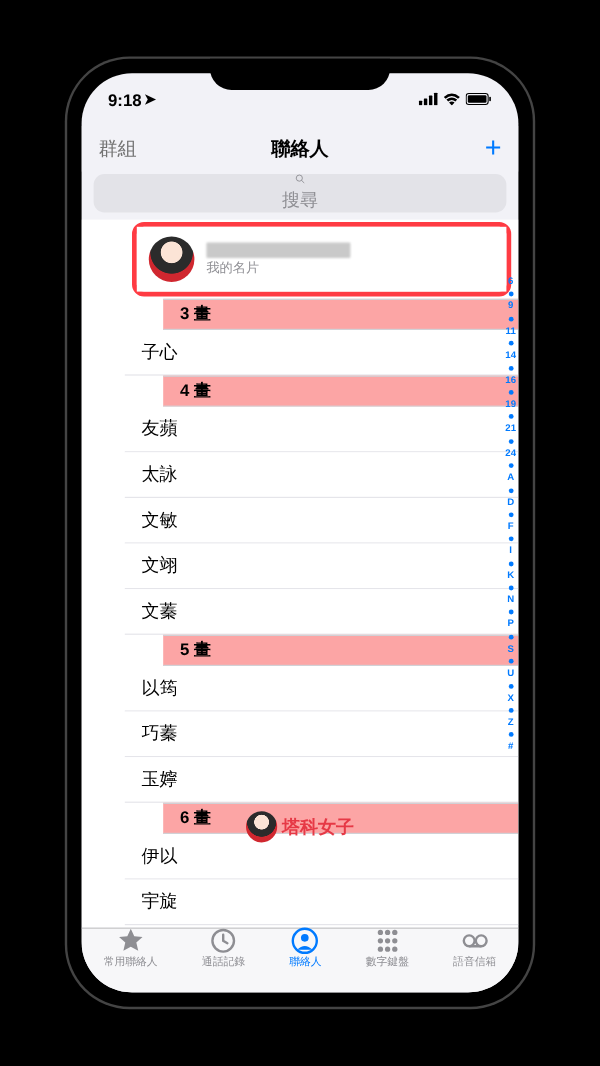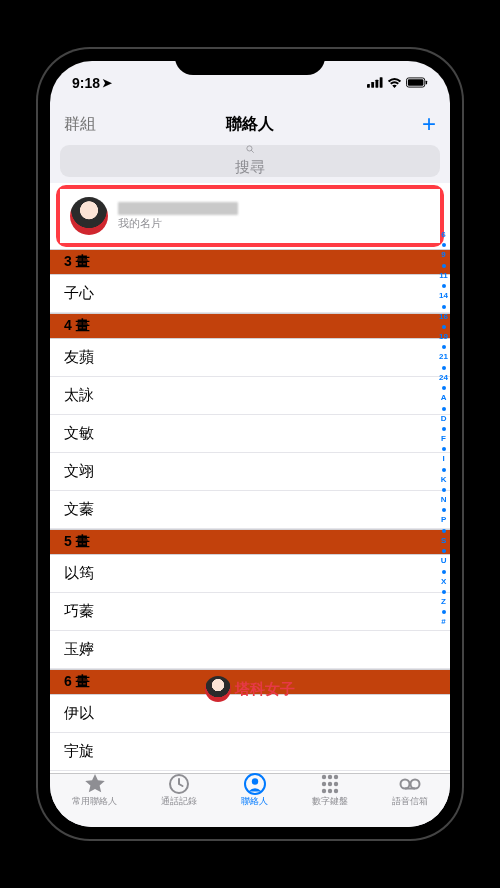--- a/index.html
+++ b/index.html
@@ -1,35 +1,35 @@
 <!DOCTYPE html>
 <html><head>
 <meta charset="utf-8">
 <style>
 * { margin: 0; padding: 0; box-sizing: border-box; font-family: -apple-system, "Helvetica Neue", sans-serif; }
 body { background: #000; width: 500px; height: 888px; display: flex; align-items: center; justify-content: center; }
-.phone-frame { width: 424px; height: 790px; background: #000; border-radius: 52px; padding: 12px; position: relative; box-shadow: 0 0 0 2px #444; }
+.phone-frame { width: 388px; height: 790px; background: #000; border-radius: 52px; padding: 12px; position: relative; box-shadow: 0 0 0 2px #444; }
 .phone-inner { width: 100%; height: 100%; background: #f2f2f7; border-radius: 42px; overflow: hidden; position: relative; }
 .notch { position: absolute; top: 0; left: 50%; transform: translateX(-50%); width: 150px; height: 26px; background: #000; border-radius: 0 0 18px 18px; z-index: 100; }
 .status-bar { height: 44px; display: flex; justify-content: space-between; align-items: center; padding: 0 22px; font-size: 14px; font-weight: 600; color: #000; }
 .status-left { display: flex; align-items: center; gap: 2px; }
 .status-right { display: flex; align-items: center; gap: 4px; }
 .nav-bar { height: 38px; display: flex; align-items: center; justify-content: space-between; padding: 0 14px; background: #f2f2f7; }
 .nav-left { color: #737373; font-size: 16px; }
 .nav-title { font-size: 16px; font-weight: 600; color: #000; position: absolute; left: 50%; transform: translateX(-50%); }
 .nav-right { color: #007aff; font-size: 24px; font-weight: 300; }
 .search-bar { margin: 2px 10px 6px; background: #e3e3e8; border-radius: 9px; height: 32px; display: flex; align-items: center; padding: 0 8px; color: #8e8e93; font-size: 15px; gap: 5px; flex-direction: column; }
-.content { height: calc(100% - 44px - 38px - 40px - 54px); overflow: hidden; position: relative; background: #fff; }
+.content { height: calc(100% - 44px - 38px - 40px - 54px); overflow: hidden; position: relative; background: #fff; padding-left: 36px; }
 .highlight-box { border: 4px solid #ff3b43; border-radius: 10px; margin: 2px 6px; }
 .my-card { display: flex; align-items: center; padding: 8px 10px; background: #fff; gap: 10px; }
 .avatar-img { width: 38px; height: 38px; border-radius: 50%; background: radial-gradient(circle at 50% 35%, #fce4d6 28%, #2b2b2b 30%, #2b2b2b 56%, #d0272f 58%); position: relative; flex-shrink: 0; }
 .my-card-text { display: flex; flex-direction: column; gap: 1px; }
 .my-card-name { width: 120px; height: 13px; background: #c9c9c9; border-radius: 1px; filter: blur(1px); }
 .my-card-sub { font-size: 11px; color: #8e8e93; }
-.section-header { background: #c2410c; padding: 3px 14px; font-size: 14px; font-weight: 700; color: #000; border-top: 0.5px solid #d1d1d6; border-bottom: 0.5px solid #d1d1d6; }
+.section-header { background: #fca5a5; padding: 3px 14px; font-size: 14px; font-weight: 700; color: #000; border-top: 0.5px solid #d1d1d6; border-bottom: 0.5px solid #d1d1d6; margin-left: 32px; }
 .list-item { padding: 9px 14px; font-size: 15px; color: #000; background: #fff; border-bottom: 0.5px solid #e5e5ea; }
 .index-bar { position: absolute; right: 2px; top: 46px; display: flex; flex-direction: column; align-items: center; font-size: 8px; color: #007aff; gap: 0; line-height: 1.55; z-index: 10; font-weight: 600; }
 .index-bar span { display: block; }
 .index-dot { width: 4px; height: 4px; border-radius: 50%; background: #007aff; margin: 2px 0; }
 .watermark { position: absolute; bottom: 71px; left: 50%; transform: translateX(-50%); display: flex; align-items: center; gap: 4px; z-index: 20; justify-content: center; }
 .watermark-icon { width: 26px; height: 26px; border-radius: 50%; background: radial-gradient(circle at 50% 35%, #fce4d6 28%, #2b2b2b 30%, #2b2b2b 56%, #d0272f 58%); }
 .watermark-text { color: #e63946; font-size: 15px; font-weight: 700; }
 .tab-bar { position: absolute; bottom: 0; left: 0; right: 0; height: 54px; background: #f7f7f9; border-top: 0.5px solid #c6c6c8; display: flex; justify-content: space-around; align-items: center; padding-bottom: 20px; }
 .tab-item { display: flex; flex-direction: column; align-items: center; gap: 1px; color: #8e8e93; font-size: 9px; }
 .tab-item.active { color: #007aff; }

